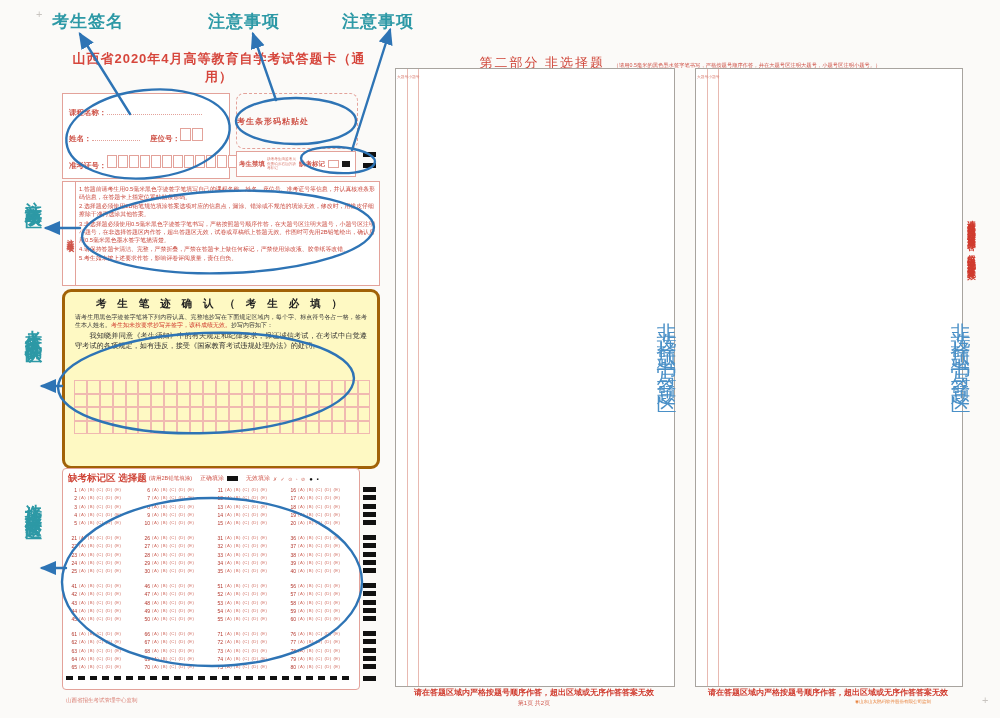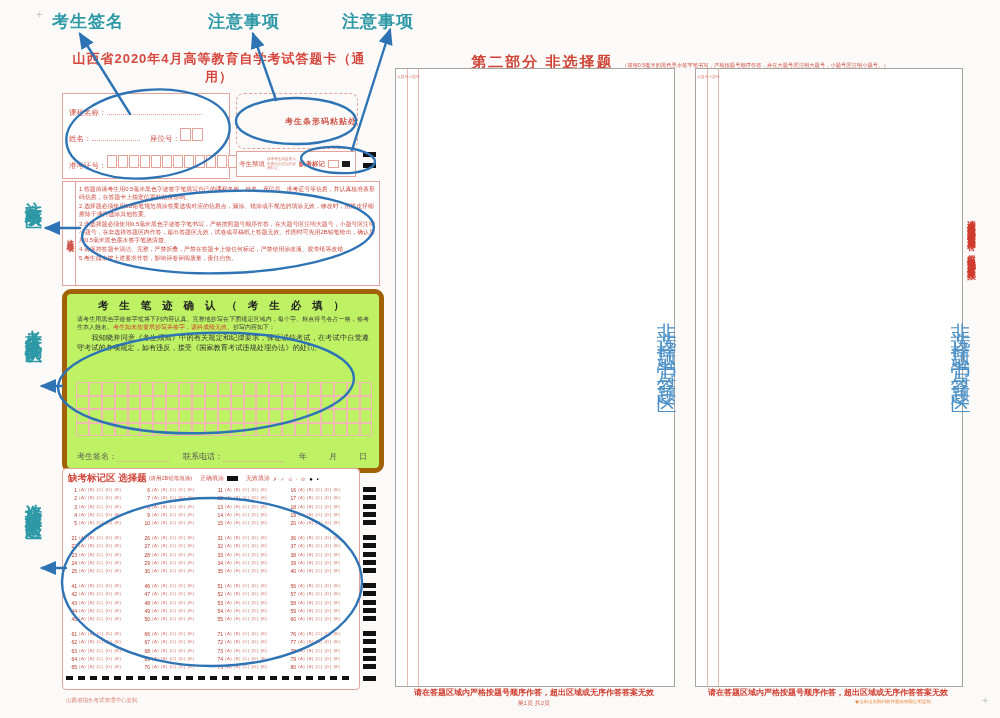--- a/index.html
+++ b/index.html
@@ -6,34 +6,34 @@
   body{width:1000px;height:718px;position:relative;background:#fbfaf8;
        font-family:"Liberation Sans","DejaVu Sans",sans-serif;overflow:hidden;}
   .abs{position:absolute;}
   
   .toplabel{position:absolute;top:10px;font-size:17px;font-weight:bold;color:#2d99a6;letter-spacing:1px;}
   .vlabel{position:absolute;writing-mode:vertical-rl;text-orientation:upright;
           font-size:17px;font-weight:bold;color:#2d99a6;letter-spacing:3px;}
   .redbox{border:1px solid #e3a29a;background:#fff;}
   .title{position:absolute;left:60px;top:50px;width:318px;text-align:center;
          font-size:13px;font-weight:bold;color:#d6463c;letter-spacing:1px;}
-  .fieldlbl{font-size:7.5px;color:#cf5449;font-weight:normal;}
+  .fieldlbl{font-size:7.5px;color:#cf5449;font-weight:bold;}
   .cellbox{display:inline-block;width:8px;height:11px;border:1px solid #e3a29a;margin-right:1px;background:#fff;}
   .seatbox{width:9px;height:11px;}
   .dashedbox{border:1.4px dashed #e3a29a;border-radius:8px;}
   .tinynote{font-size:3.6px;line-height:1.25;color:#d97c70;width:30px;}
   .blacksq{display:inline-block;background:#1a1a1a;}
   
   .noteside{position:absolute;left:0;top:0;bottom:0;width:13px;border-right:1px solid #e3a29a;
             writing-mode:vertical-rl;text-orientation:upright;font-size:7.5px;font-weight:bold;
             color:#cf5449;text-align:center;letter-spacing:2px;padding-top:6px;box-sizing:border-box;}
   .notelist{position:absolute;left:16px;top:3px;right:3px;font-size:5.9px;line-height:1.38;color:#c9473c;}
   .notelist div{margin-bottom:1px;}
   
-  .confirmbox{border:5px solid #a16207;border-radius:9px;background:#bef264;}
+  .confirmbox{border:3px solid #a16207;border-radius:9px;background:#fef9c3;}
   .ctitle{font-size:10.5px;font-weight:bold;color:#222;text-align:center;letter-spacing:4px;margin-top:5px;}
   .cintro{font-size:6px;color:#3a3a3a;line-height:1.35;margin:2px 10px 0 10px;text-align:justify;}
   .cintro .warnred{color:#d03b2e;}
   .cbody{font-size:7.2px;color:#2e2e2e;line-height:1.4;margin:2px 10px 0 10px;text-align:justify;text-indent:2em;}
   #confirm-grid{position:absolute;left:9px;top:88px;display:grid;grid-template-columns:repeat(23,12.9px);
                 grid-template-rows:repeat(4,13.5px);}
   #confirm-grid div{border:0.5px solid #f0b9b1;}
   .csign{position:absolute;left:10px;bottom:6px;right:10px;font-size:8px;color:#555;display:flex;}
   
   .p1header{position:absolute;left:5px;top:3px;display:flex;align-items:center;white-space:nowrap;}
@@ -49,21 +49,21 @@
   .qn{display:inline-block;width:11px;text-align:right;font-size:5px;color:#b3362c;margin-right:1px;}
   .bub{font-size:4.3px;color:#cf6a5e;margin:0 1.1px;line-height:1;}
   .bub::before{content:"(";margin-right:0.4px;}
   .bub::after{content:")";margin-left:0.4px;}
   .tmark{position:absolute;left:363px;width:13px;height:5px;background:#111;}
   #dash-row{position:absolute;left:66px;top:676px;width:290px;display:flex;gap:5px;}
   #dash-row span{display:inline-block;width:7px;height:3.5px;background:#111;}
   .footer1{position:absolute;left:66px;top:697px;font-size:5.5px;color:#d97c70;}
   
   .p2header{position:absolute;left:398px;top:53px;width:564px;text-align:center;white-space:nowrap;}
-  .p2h-main{font-size:15px;font-weight:bold;color:#cf4437;letter-spacing:2px;text-align:right;}
+  .p2h-main{font-size:13px;font-weight:normal;color:#cf4437;letter-spacing:2px;text-align:right;}
   .p2h-note{font-size:5.3px;color:#cf5449;margin-left:4px;}
   .ansbox{position:absolute;top:68px;height:617px;border:1px solid #a8a49f;background:#fff;}
   .ansbox .col1,.ansbox .col2{position:absolute;top:0;bottom:0;width:0;border-left:0.5px solid #e8b9b1;}
   .ansbox .col1{left:11px;} .ansbox .col2{left:22px;}
   .collbl{position:absolute;left:1px;top:5px;font-size:4.2px;color:#d97c70;white-space:nowrap;transform:scale(0.9);transform-origin:left top;}
   .areatext{position:absolute;writing-mode:vertical-rl;text-orientation:upright;font-size:20px;
             color:#4a90c7;letter-spacing:9px;font-weight:500;}
   .sidewarn{position:absolute;left:966px;top:213px;writing-mode:vertical-rl;text-orientation:upright;
             font-size:8.5px;color:#d03b2e;font-weight:bold;letter-spacing:1.5px;}
   .bottomwarn{position:absolute;top:687px;font-size:8px;font-weight:bold;color:#d03b2e;text-align:center;}
@@ -95,21 +95,21 @@
   <div class="abs" style="left:6px;top:33px;white-space:nowrap;">
     <span class="fieldlbl">姓名：</span><span class="dotline" style="width:48px;height:9px;"></span>
     <span class="fieldlbl" style="margin-left:6px;">座位号：</span><span id="seat-boxes"><span class="cellbox seatbox"></span><span class="cellbox seatbox"></span></span>
   </div>
   <div class="abs" style="left:6px;top:60px;white-space:nowrap;">
     <span class="fieldlbl">准考证号：</span><span id="admission-boxes"><span class="cellbox"></span><span class="cellbox"></span><span class="cellbox"></span><span class="cellbox"></span><span class="cellbox"></span><span class="cellbox"></span><span class="cellbox"></span><span class="cellbox"></span><span class="cellbox"></span><span class="cellbox"></span><span class="cellbox"></span><span class="cellbox"></span><span class="cellbox"></span><span class="cellbox"></span></span>
   </div>
 </div>
 
 <div class="abs dashedbox" style="left:236px;top:93px;width:120px;height:54px;">
-  <div style="width:100%;text-align:right;margin-top:22px;font-size:8px;font-weight:bold;color:#cf5449;letter-spacing:1px;">考生条形码粘贴处</div>
+  <div style="width:100%;text-align:left;margin-top:22px;font-size:8px;font-weight:bold;color:#cf5449;letter-spacing:1px;">考生条形码粘贴处</div>
 </div>
 
 <div class="abs redbox" style="left:236px;top:151px;width:120px;height:26px;display:flex;align-items:center;padding:0 2px;box-sizing:border-box;">
   <span class="fieldlbl" style="font-size:6.5px;">考生禁填</span>
   <span class="tinynote" style="margin-left:2px;">缺考考生由监考员负责填涂右边的缺考标记</span>
   <span style="font-size:6.5px;color:#cf5449;font-weight:bold;margin-left:2px;white-space:nowrap;">缺考标记</span>
   <span style="display:inline-block;width:9px;height:6px;border:1px solid #e3a29a;margin-left:3px;"></span>
   <span class="blacksq" style="width:8px;height:6px;margin-left:3px;"></span>
 </div>
 
@@ -215,27 +215,20 @@
       <div></div>
       <div></div>
       <div></div>
       <div></div>
       <div></div>
       <div></div>
       <div></div>
       <div></div>
       <div></div>
     </div>
-  <div class="csign">
-    <span>考生签名：</span>
-    <span class="dotline" style="width:52px;"></span>
-    <span style="margin-left:14px;">联系电话：</span>
-    <span class="dotline" style="width:60px;"></span>
-    <span style="margin-left:auto;letter-spacing:2px;">年　　月　　日</span>
-  </div>
 </div>
 
 <div class="abs redbox" style="left:62px;top:468px;width:296px;height:220px;border-radius:4px;">
   <div class="p1header">
     <span class="p1h-main">缺考标记区 选择题</span>
     <span class="p1h-note">(请用2B铅笔填涂)</span>
     <span class="p1h-lbl">正确填涂</span>
     <span class="bar"></span>
     <span class="p1h-lbl">无效填涂</span>
     <span class="glyphs">✗ ✓ ⊙ ◦ ⊘</span>

